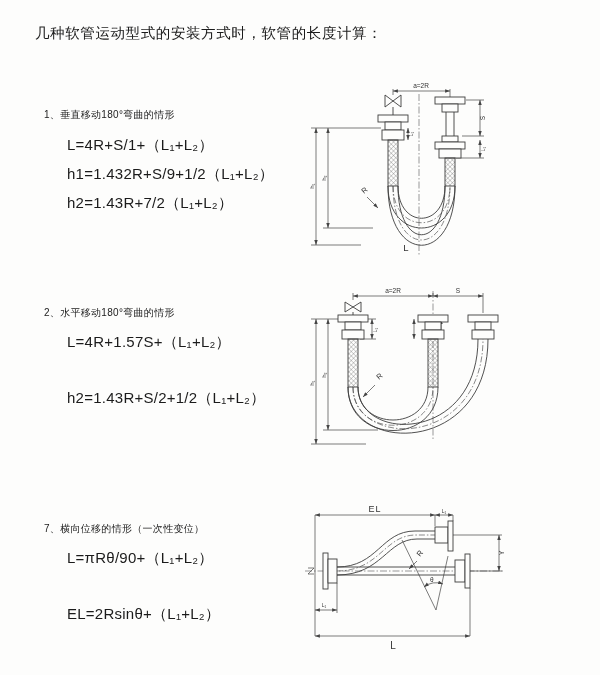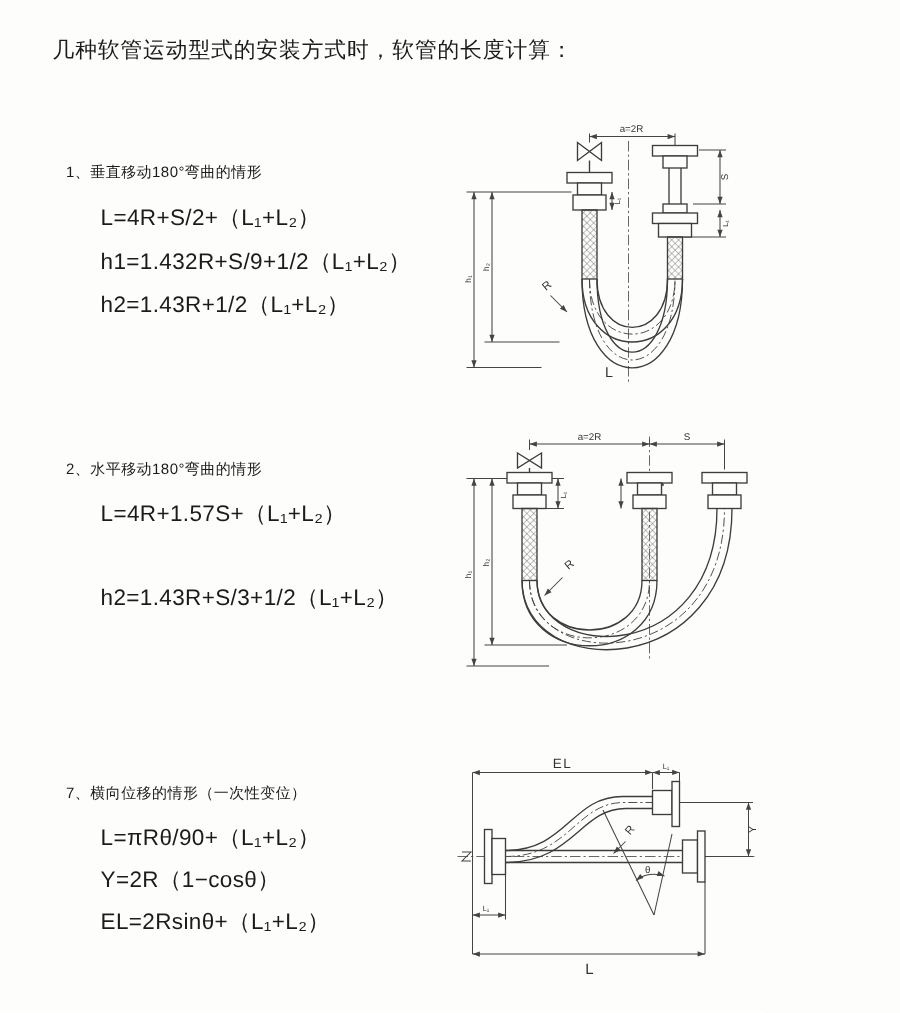--- a/index.html
+++ b/index.html
@@ -13,31 +13,30 @@
   .diag text{font-family:"Liberation Sans","DejaVu Sans",sans-serif;fill:#333;stroke:none;}
 </style>
 </head>
 <body>
 
 <div class="page">
 
   <div class="abs title" style="left:35px;top:24px">几种软管运动型式的安装方式时，软管的长度计算：</div>
 
   <div class="abs sec-h" style="left:44px;top:108px">1、垂直移动180°弯曲的情形</div>
-  <div class="abs formula" style="left:67px;top:136px">L=4R+S/2+（L₁+L₂）</div>
+  <div class="abs formula" style="left:67px;top:136px">L=4R+S/1+（L₁+L₂）</div>
   <div class="abs formula" style="left:67px;top:165px">h1=1.432R+S/9+1/2（L₁+L₂）</div>
-  <div class="abs formula" style="left:67px;top:194px">h2=1.43R+1/2（L₁+L₂）</div>
+  <div class="abs formula" style="left:67px;top:194px">h2=1.43R+7/2（L₁+L₂）</div>
 
   <div class="abs sec-h" style="left:44px;top:306px">2、水平移动180°弯曲的情形</div>
   <div class="abs formula" style="left:67px;top:333px">L=4R+1.57S+（L₁+L₂）</div>
-  <div class="abs formula" style="left:67px;top:389px">h2=1.43R+S/3+1/2（L₁+L₂）</div>
+  <div class="abs formula" style="left:67px;top:389px">h2=1.43R+S/2+1/2（L₁+L₂）</div>
 
   <div class="abs sec-h" style="left:44px;top:522px">7、横向位移的情形（一次性变位）</div>
   <div class="abs formula" style="left:67px;top:549px">L=πRθ/90+（L₁+L₂）</div>
-  <div class="abs formula" style="left:67px;top:577px">Y=2R（1−cosθ）</div>
   <div class="abs formula" style="left:67px;top:605px">EL=2Rsinθ+（L₁+L₂）</div>
 
   <svg class="diag" style="left:303px;top:78px" width="195" height="185" viewBox="0 0 195 185">
     <defs>
       <marker id="mA" markerWidth="8" markerHeight="6" refX="7.5" refY="3" orient="auto-start-reverse">
         <path d="M0.5,0.5 L7.5,3 L0.5,5.5 Z" fill="#444"></path>
       </marker>
       <pattern id="hpA" width="3.2" height="3.2" patternUnits="userSpaceOnUse" patternTransform="rotate(45)">
         <path d="M0,0 H3.2 M0,0 V3.2" stroke="#666" stroke-width="0.55" fill="none"></path>
       </pattern>

